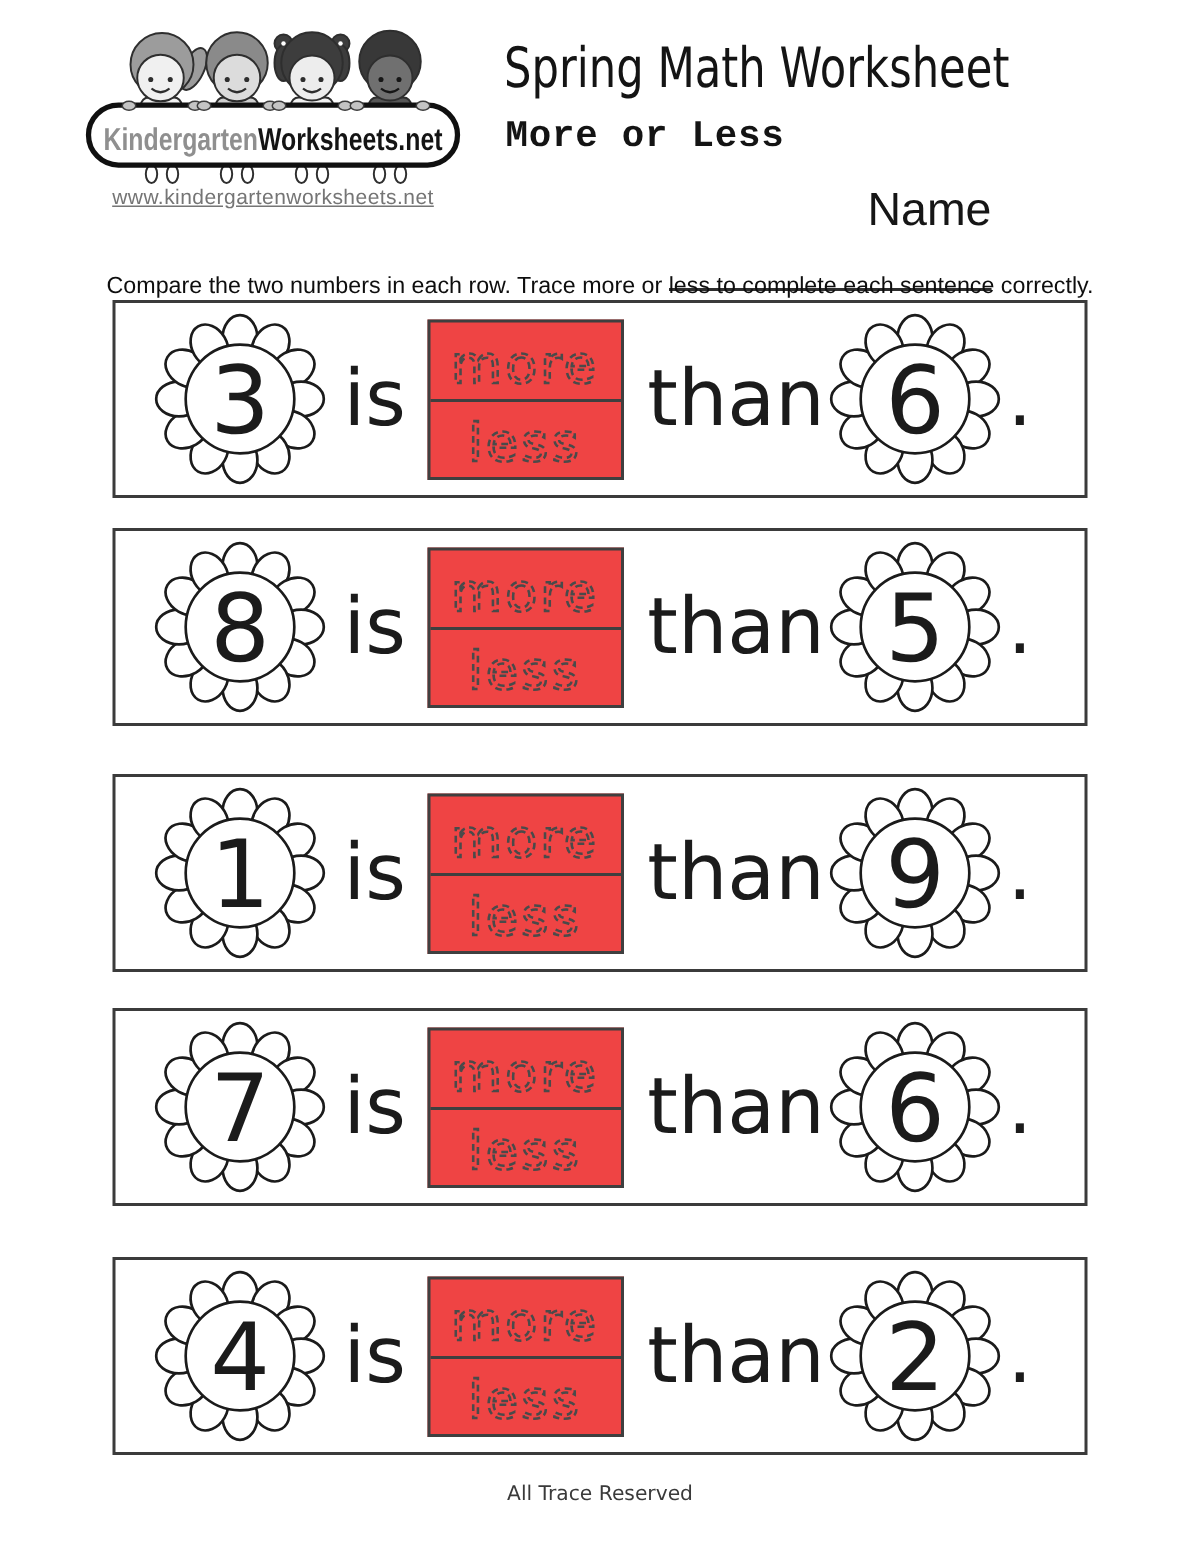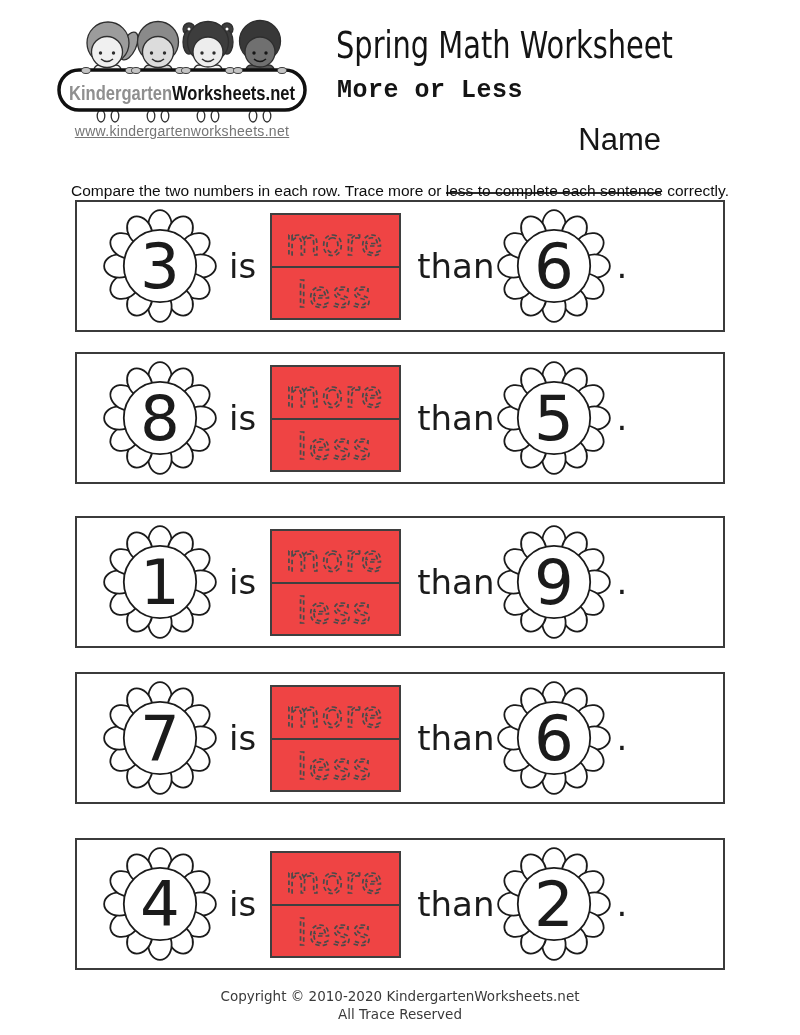--- a/index.html
+++ b/index.html
@@ -29,21 +29,21 @@
   
   .row { position:absolute; left:75px; width:650px; height:132px; box-sizing:border-box;
          border:2px solid #3b3b3b; background:#fff; display:flex; align-items:center; }
   .r1{top:200px} .r2{top:352px} .r3{top:516px} .r4{top:672px} .r5{top:838px}
 
   .flower { width:118px; height:118px; flex:none; margin-left:24px; }
   .flower.fright { margin-left:1px; }
   .num { font-family:"DejaVu Sans", sans-serif; font-size:70px; fill:#1b1b1b;
          text-anchor:middle; }
 
-  .word { font-size:34px; line-height:1; color:#1b1b1b; white-space:pre; }
+  .word { font-size:52px; line-height:1; color:#1b1b1b; white-space:pre; }
   .word.is { margin-left:10px; }
   .word.than { margin-left:16px; }
   .word.period { margin-left:3px; }
 
   .tracebox { margin-left:14px; width:131px; box-sizing:border-box; flex:none;
               border:2px solid #3f3f3f; background:#ef4444; }
   .tracecell { display:block; }
   .celltop { border-bottom:2px solid #3f3f3f; }
   .tracesvg { display:block; width:127px; height:51px; }
   .tracesvg.short { height:50px; }
@@ -290,17 +290,16 @@
     </div>
     <span class="word than">than</span>
     <svg class="flower fright" viewBox="0 0 132 132">
       <use href="#flowerShape"></use>
       <text class="num" x="66" y="91">2</text>
     </svg>
     <span class="word period">.</span>
   </div>
 
   <div class="footer">
-    <div>Copyright © 2010-2020 KindergartenWorksheets.net</div>
     <div>All Trace Reserved</div>
   </div>
 
 </div>
 
 </body></html>

